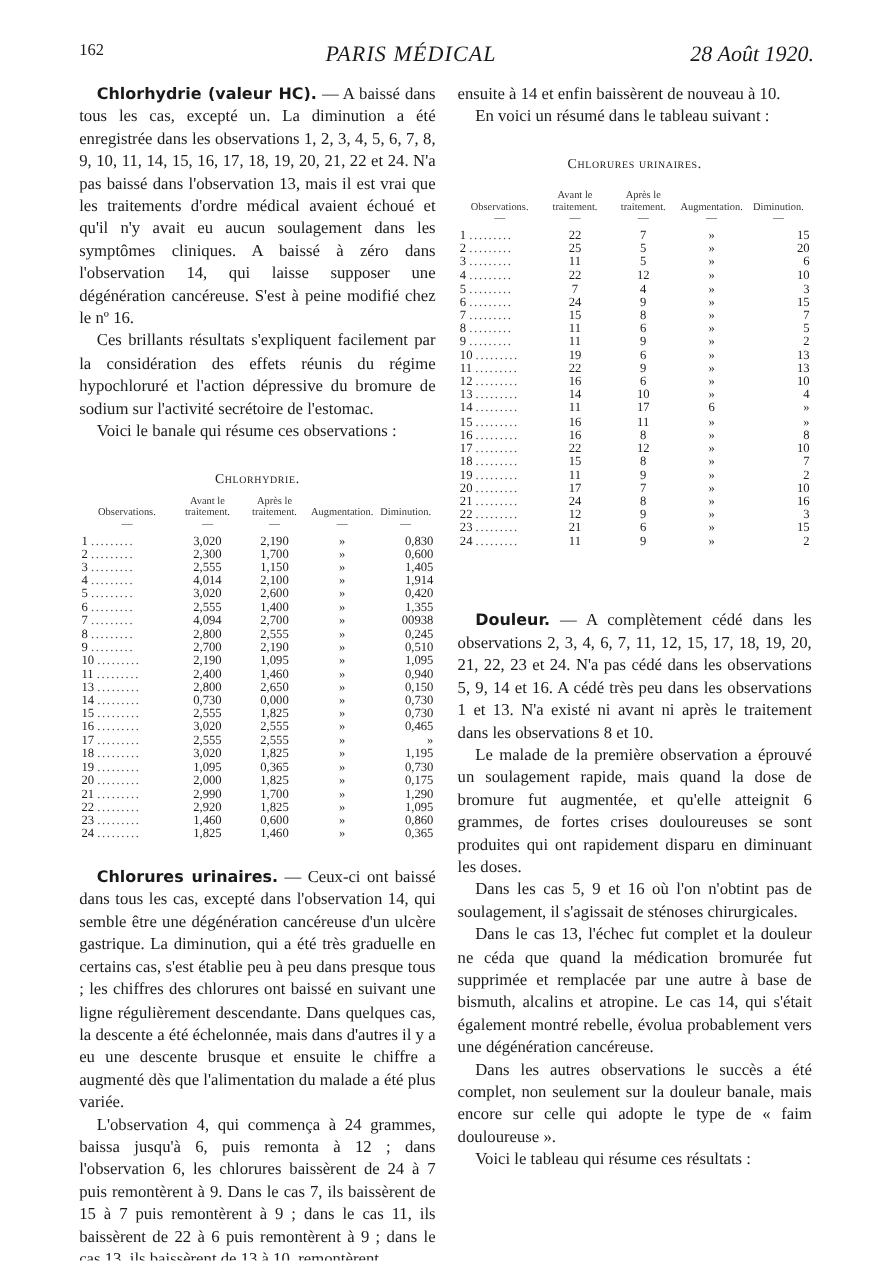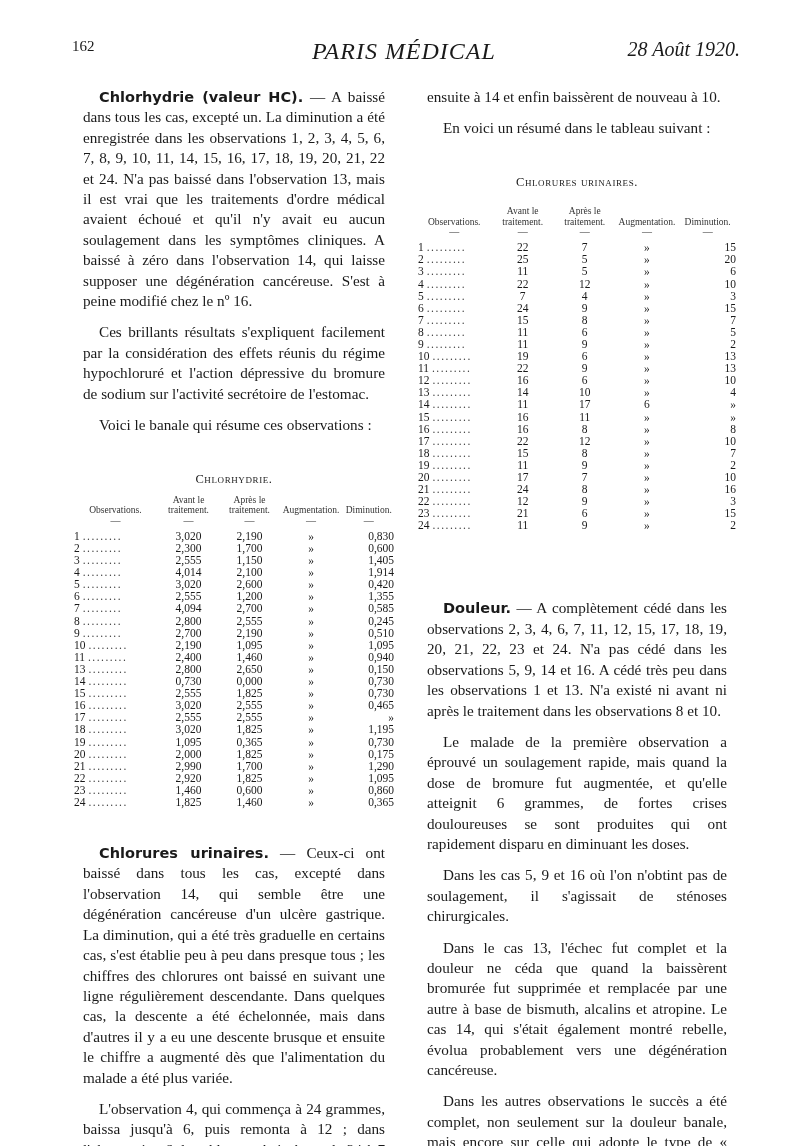--- a/index.html
+++ b/index.html
@@ -6,28 +6,28 @@
     body {
       width: 800px; height: 1146px; position: relative; overflow: hidden;
       font-family: "DejaVu Serif", "Liberation Serif", serif;
       color: #1a1a1a;
     }
     .page-header {
       position: absolute; top: 38px; left: 72px; width: 668px; height: 26px;
       font-family: "Liberation Serif", serif;
     }
     .page-number { position: absolute; left: 0; top: 0; font-size: 15px; }
-    .journal-title { position: absolute; left: 240px; top: 0; font-size: 24px; font-style: italic; letter-spacing: 1px; }
+    .journal-title { position: absolute; left: 224px; top: 0; font-size: 20px; font-style: italic; letter-spacing: 1px; }
     .issue-date { position: absolute; right: 0; top: 0; font-size: 20px; font-style: italic; }
 
     .col { position: absolute; top: 76px; font-family: "Liberation Serif", serif; font-size: 15.2px; line-height: 20.4px; }
     .col-left { left: 72px; width: 324px; }
     .col-right { left: 416px; width: 322px; }
 
-    p { margin: 11px; text-align: justify; text-indent: 16px; }
+    p { margin: 0; text-align: justify; text-indent: 16px; }
     p.noindent { text-indent: 0; }
     .lead { font-family: "DejaVu Sans", sans-serif; font-weight: bold; font-size: 14.5px; }
 
     .table-title {
       text-align: center; font-size: 12.5px; letter-spacing: 0.6px;
       font-variant: small-caps; margin: 0;
     }
     table.data {
       border-collapse: collapse; width: 100%;
       font-family: "Liberation Serif", serif; font-size: 11.5px; line-height: 12.1px;
@@ -116,30 +116,30 @@
         <tr>
           <td class="obs"><span>5</span> <span class="leader">.........</span></td>
           <td class="num"><span>3,020</span></td>
           <td class="num"><span>2,600</span></td>
           <td class="num"><span>»</span></td>
           <td class="num-r"><span>0,420</span></td>
         </tr>
         <tr>
           <td class="obs"><span>6</span> <span class="leader">.........</span></td>
           <td class="num"><span>2,555</span></td>
-          <td class="num"><span>1,200</span></td>
+          <td class="num"><span>1,400</span></td>
           <td class="num"><span>»</span></td>
           <td class="num-r"><span>1,355</span></td>
         </tr>
         <tr>
           <td class="obs"><span>7</span> <span class="leader">.........</span></td>
           <td class="num"><span>4,094</span></td>
           <td class="num"><span>2,700</span></td>
           <td class="num"><span>»</span></td>
-          <td class="num-r"><span>0,585</span></td>
+          <td class="num-r"><span>00938</span></td>
         </tr>
         <tr>
           <td class="obs"><span>8</span> <span class="leader">.........</span></td>
           <td class="num"><span>2,800</span></td>
           <td class="num"><span>2,555</span></td>
           <td class="num"><span>»</span></td>
           <td class="num-r"><span>0,245</span></td>
         </tr>
         <tr>
           <td class="obs"><span>9</span> <span class="leader">.........</span></td>
@@ -454,16 +454,16 @@
           <td class="num"><span>»</span></td>
           <td class="num-r"><span>2</span></td>
         </tr>
       </tbody>
   </table>
 
   <div style="height:56px"></div>
   <p><span class="lead">Douleur.</span><span> — A complètement cédé dans les observations 2, 3, 4, 6, 7, 11, 12, 15, 17, 18, 19, 20, 21, 22, 23 et 24. N'a pas cédé dans les observations 5, 9, 14 et 16. A cédé très peu dans les observations 1 et 13. N'a existé ni avant ni après le traitement dans les observations 8 et 10.</span></p>
   <p>Le malade de la première observation a éprouvé un soulagement rapide, mais quand la dose de bromure fut augmentée, et qu'elle atteignit 6 grammes, de fortes crises douloureuses se sont produites qui ont rapidement disparu en diminuant les doses.</p>
   <p>Dans les cas 5, 9 et 16 où l'on n'obtint pas de soulagement, il s'agissait de sténoses chirurgicales.</p>
-  <p>Dans le cas 13, l'échec fut complet et la douleur ne céda que quand la baissèrent bromurée fut supprimée et remplacée par une autre à base de bismuth, alcalins et atropine. Le cas 14, qui s'était également montré rebelle, évolua probablement vers une dégénération cancéreuse.</p>
+  <p>Dans le cas 13, l'échec fut complet et la douleur ne céda que quand la médication bromurée fut supprimée et remplacée par une autre à base de bismuth, alcalins et atropine. Le cas 14, qui s'était également montré rebelle, évolua probablement vers une dégénération cancéreuse.</p>
   <p>Dans les autres observations le succès a été complet, non seulement sur la douleur banale, mais encore sur celle qui adopte le type de « faim douloureuse ».</p>
   <p>Voici le tableau qui résume ces résultats :</p>
 </div>
 
 </body></html>

